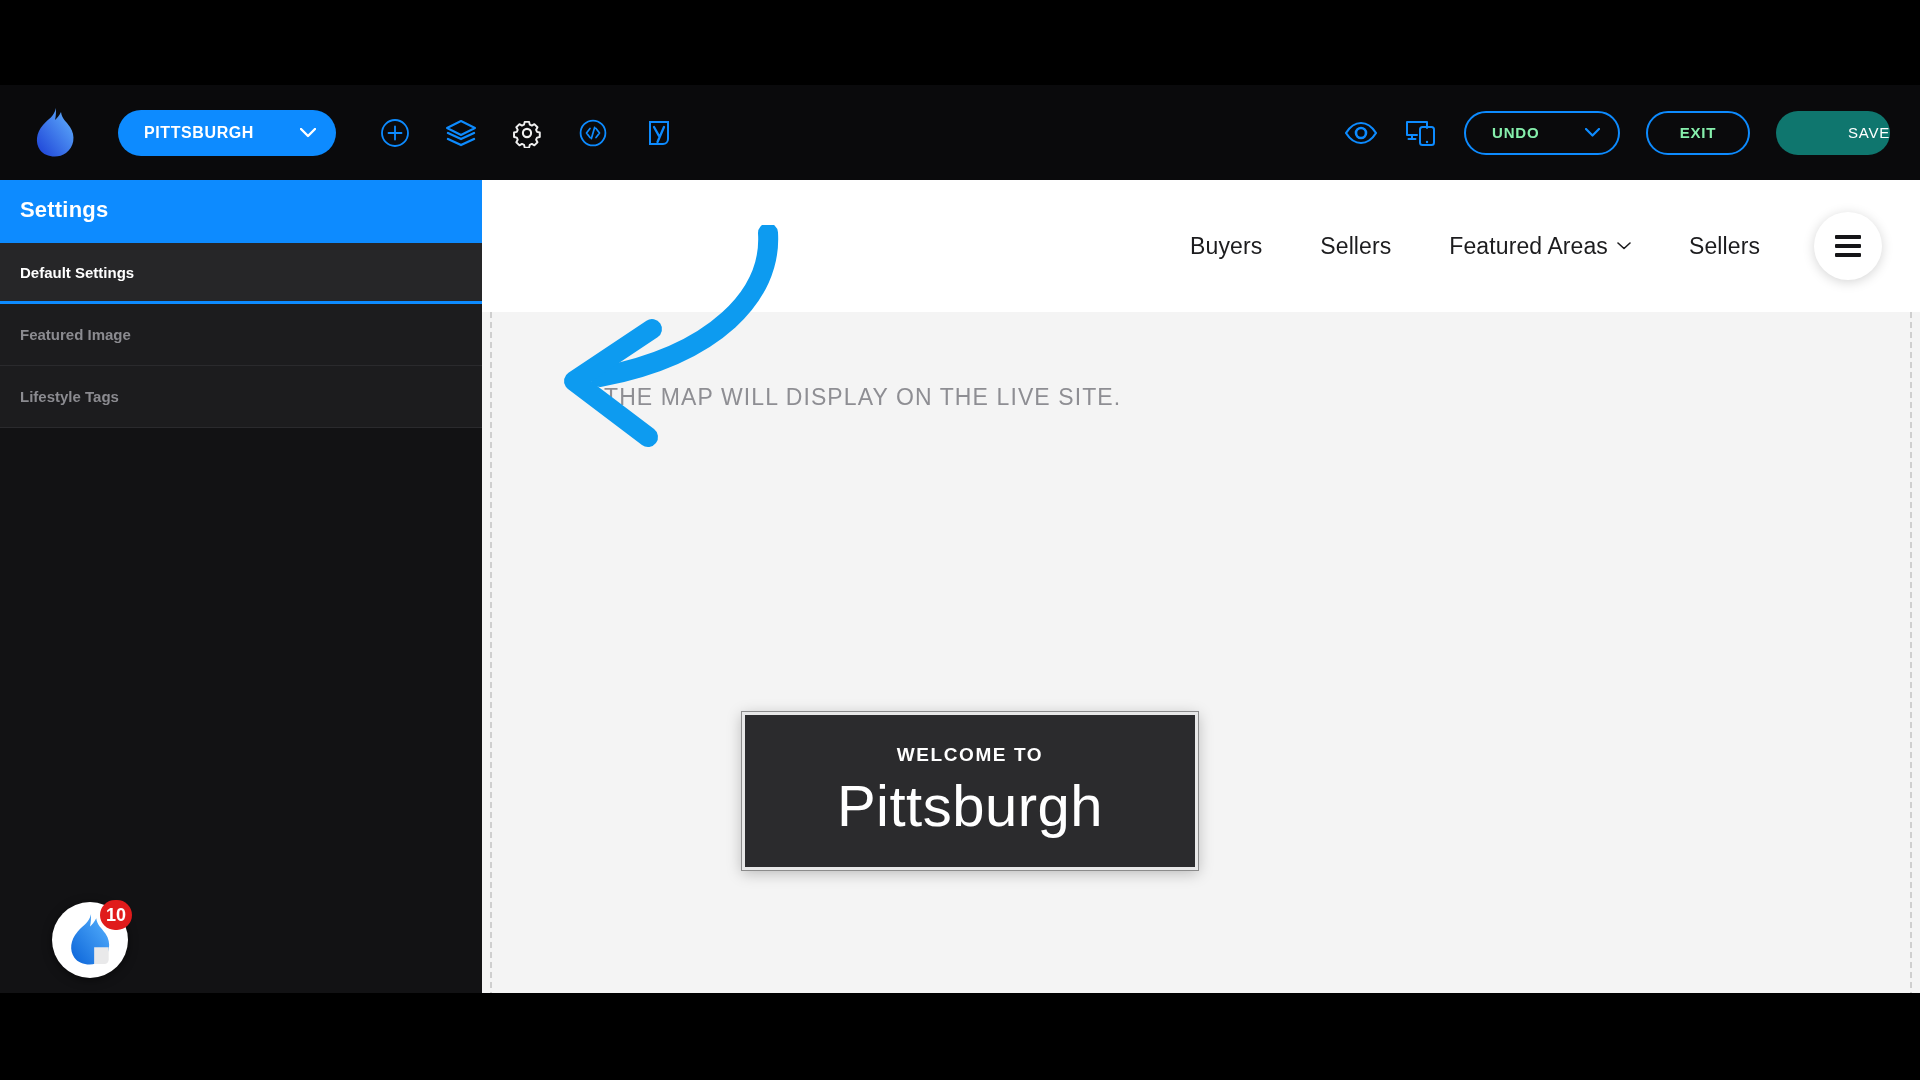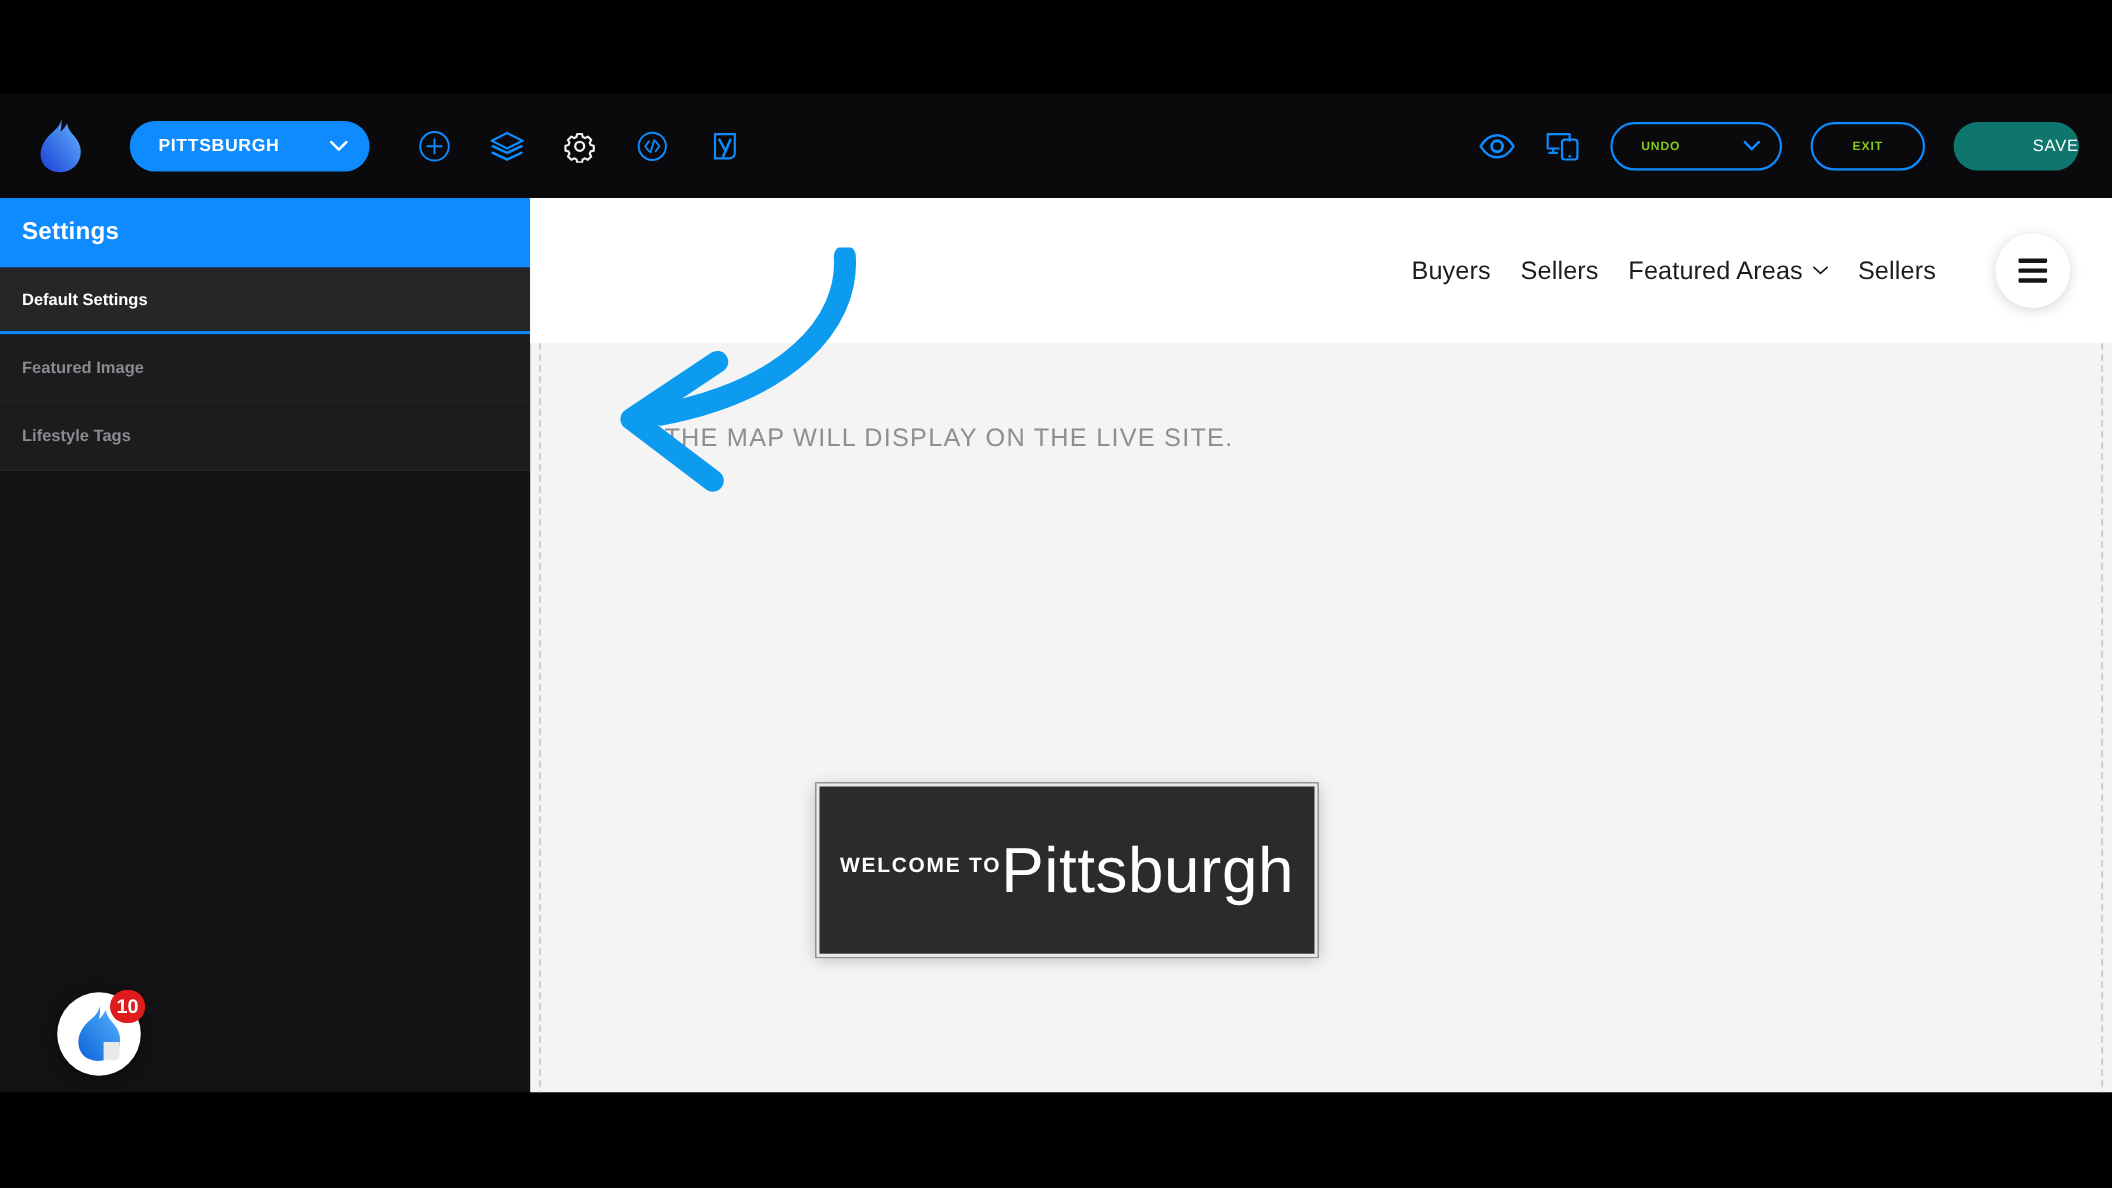--- a/index.html
+++ b/index.html
@@ -40,22 +40,22 @@
 
   .tb-icons { display: flex; align-items: center; gap: 32px; margin-left: 42px; }
   .tb-ic { width: 34px; height: 34px; display: flex; align-items: center; justify-content: center; cursor: pointer; }
 
   .tb-right {
     margin-left: auto; margin-right: 30px;
     display: flex; align-items: center; gap: 26px;
   }
   .pill-outline {
     height: 44px; border: 2px solid #0d8bff; border-radius: 22px;
-    color: #84cc16; background: transparent;
-    font-weight: bold; font-size: 11px; letter-spacing: .8px;
+    color: #86efac; background: transparent;
+    font-weight: bold; font-size: 15px; letter-spacing: .8px;
     display: flex; align-items: center; justify-content: center;
     cursor: pointer;
   }
   #undo-btn { width: 156px; justify-content: space-between; padding: 0 18px 0 26px; }
   #exit-btn { width: 104px; }
   #save-btn {
     height: 44px; width: 114px; border-radius: 22px; border: none;
     background: #0f766e; color: #fff;
     font-weight: normal; font-size: 15px; letter-spacing: .8px;
     display: flex; align-items: center; justify-content: flex-end; cursor: pointer;
@@ -118,21 +118,21 @@
   #canvas {
     position: absolute; left: 482px; top: 95px;
     width: 1438px; height: 898px;
     background: #f4f4f4;
   }
   #site-nav {
     height: 132px; background: #fff;
     display: flex; align-items: center; justify-content: flex-end;
     padding-right: 38px;
   }
-  #nav-list { display: flex; align-items: center; gap: 27px; margin-right: 54px; }
+  #nav-list { display: flex; align-items: center; gap: 58px; margin-right: 54px; }
   .nav-link {
     color: #1c1c1e; font-size: 23px; letter-spacing: .1px;
     display: flex; align-items: center; gap: 9px; cursor: pointer;
   }
   #hamburger {
     width: 68px; height: 68px; border-radius: 50%;
     background: #fff; box-shadow: 0 2px 12px rgba(0,0,0,.17);
     display: flex; flex-direction: column; align-items: center; justify-content: center;
     gap: 5px; cursor: pointer;
   }
@@ -148,21 +148,21 @@
   #map-note {
     position: absolute; left: 112px; top: 72px;
     color: #8e8e93; font-size: 23px; letter-spacing: 1.1px;
   }
   #welcome-card {
     position: absolute; left: 250px; top: 400px;
     width: 456px; height: 158px;
     background: #2b2b2d;
     border: 3px solid #e8e8e8;
     outline: 1px solid #8c8c8c;
-    display: flex; flex-direction: row;
+    display: flex; flex-direction: column;
     align-items: center; justify-content: center;
     box-shadow: 0 3px 14px rgba(0,0,0,.25);
   }
   #welcome-eyebrow {
     color: #fff; font-size: 19px; font-weight: bold;
     letter-spacing: 1.6px; margin-bottom: 6px;
   }
   #welcome-city { color: #fff; font-size: 58px; font-weight: normal; letter-spacing: .5px; }
 
   

